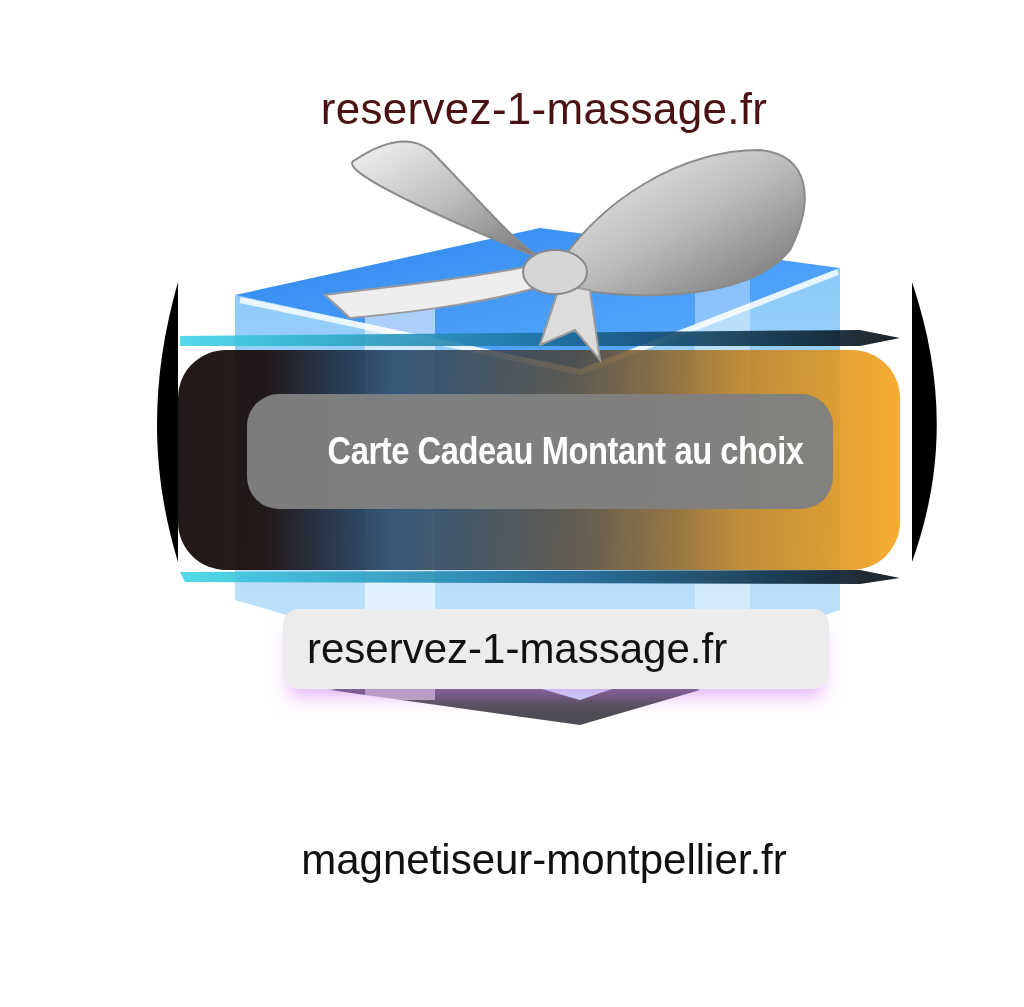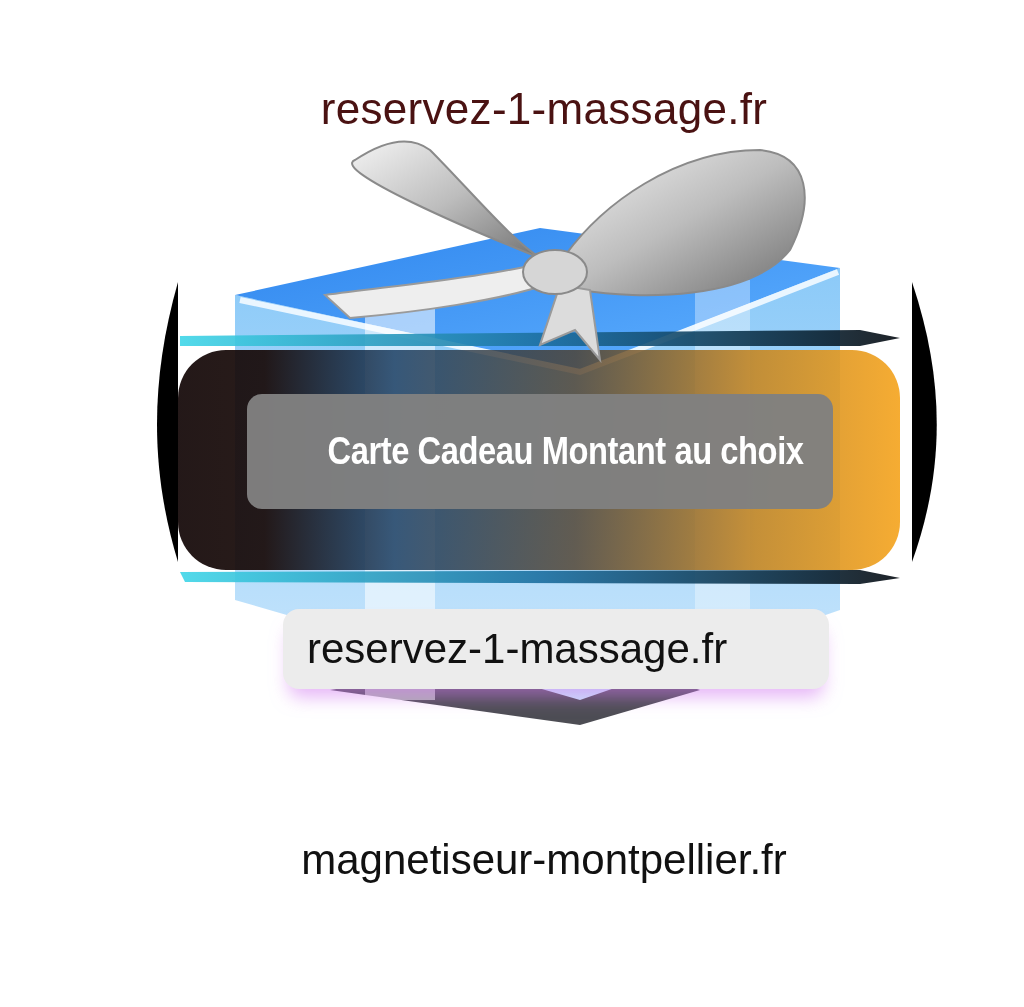--- a/index.html
+++ b/index.html
@@ -9,21 +9,21 @@
       font-family: "Liberation Sans", sans-serif;
     }
     .abs { position: absolute; }
     .top-title {
       left: 0; width: 1088px; top: 84px; text-align: center;
       font-size: 44px; color: #4a1212; letter-spacing: 0.3px;
     }
     .scene { left: 0; top: 0; width: 1024px; height: 1007px; }
     .card-label {
       left: 247px; top: 394px; width: 586px; height: 115px;
-      border-radius: 15px; background: rgba(128,128,128,0.97);
+      border-radius: 32px; background: rgba(128,128,128,0.97);
       display: flex; align-items: center; justify-content: center;
     }
     .card-label span {
       color: #ffffff; font-weight: bold; font-size: 38px;
       transform: scaleX(0.86); display: inline-block; padding-left: 60px;
       white-space: nowrap; letter-spacing: -0.5px;
     }
     .url-pill {
       left: 283px; top: 609px; width: 546px; height: 80px;
       border-radius: 16px; background: #ececec;

